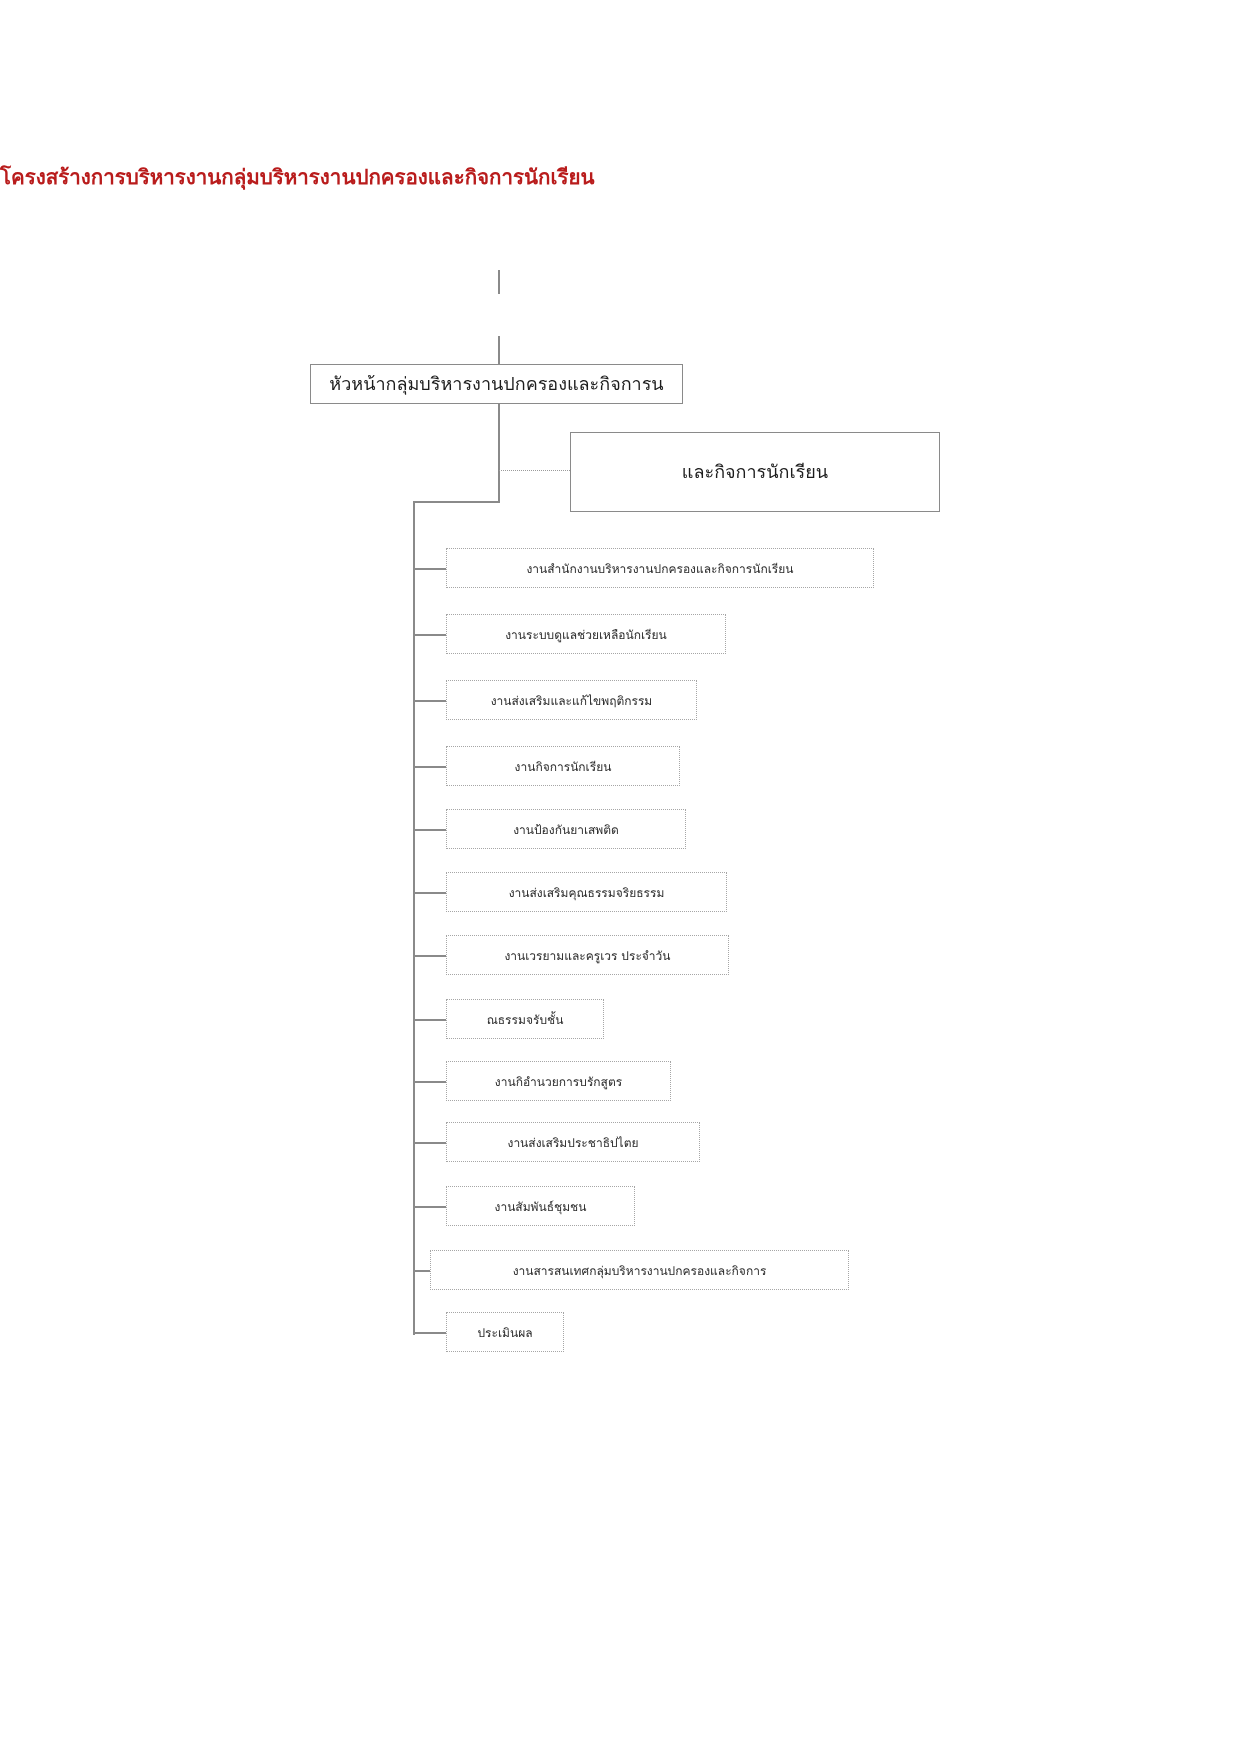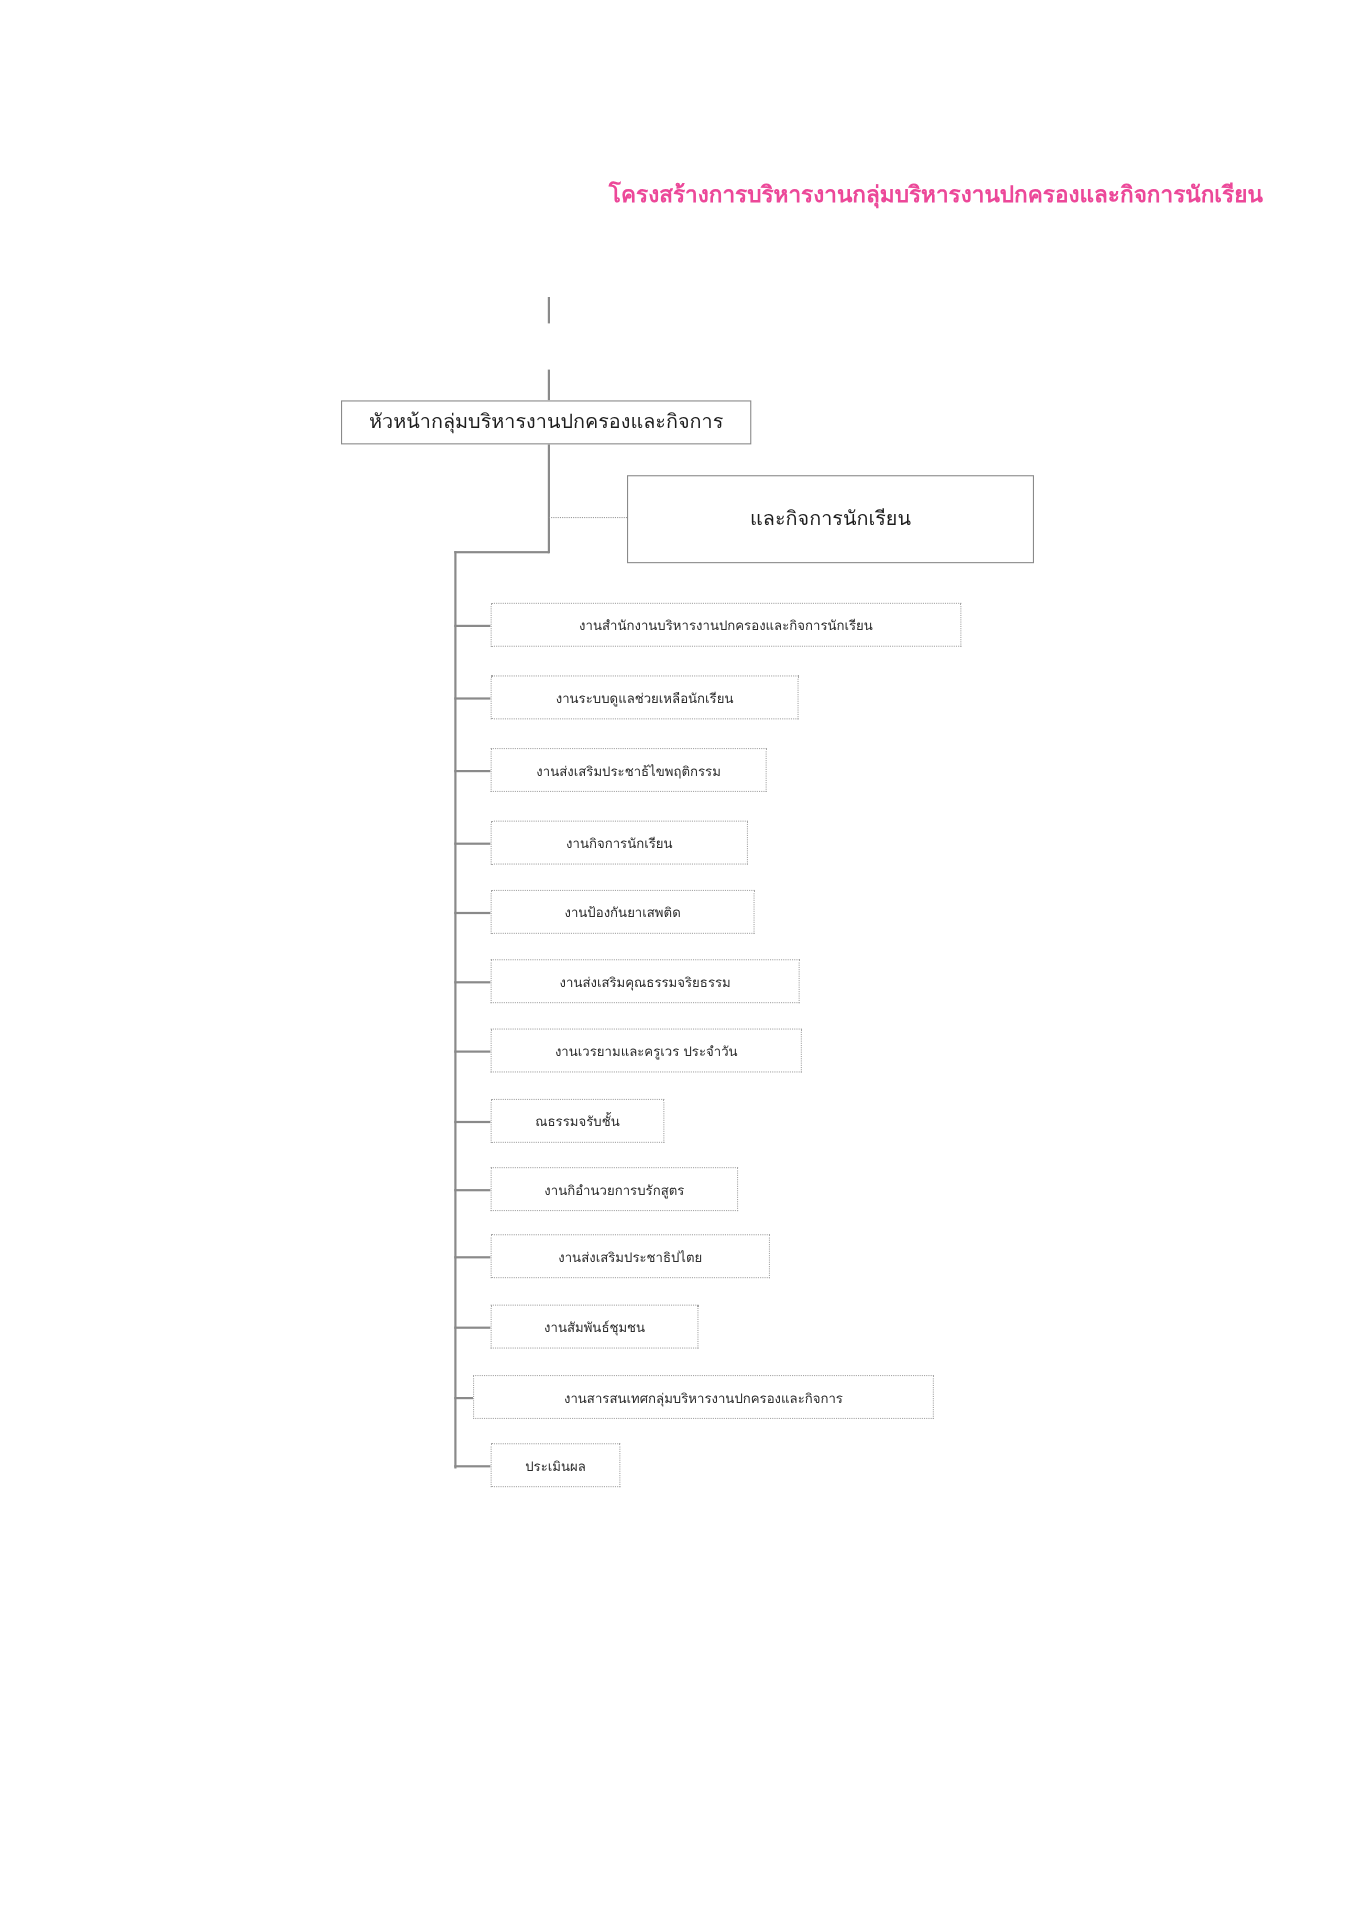--- a/index.html
+++ b/index.html
@@ -21,25 +21,25 @@
     width: 1241px;
     height: 1754px;
   }
 
   
   .chart-title {
     position: absolute;
     left: 0;
     top: 160px;
     width: 1148px;
-    text-align: right;
+    text-align: left;
     font-size: 20.5px;
     font-weight: bold;
     letter-spacing: 0px;
-    color: #ec4899;
+    color: #b91c1c;
     white-space: nowrap;
   }
 
   
   .node-solid {
     position: absolute;
     box-sizing: border-box;
     border: 1.6px solid #8a8a8a;
     background: #ffffff;
     display: flex;
@@ -139,39 +139,39 @@
 <div id="page">
 
   <div class="chart-title">โครงสร้างการบริหารงานกลุ่มบริหารงานปกครองและกิจการนักเรียน</div>
 
 
   <div class="conn conn-v" id="drop-1"></div>
 
 
   <div class="conn conn-v" id="drop-2"></div>
 
-  <div class="node-solid" id="box-head">หัวหน้ากลุ่มบริหารงานปกครองและกิจการ</div>
+  <div class="node-solid" id="box-head">หัวหน้ากลุ่มบริหารงานปกครองและกิจการน</div>
 
   <div class="conn conn-v" id="drop-3"></div>
   <div class="conn conn-h" id="trunk-elbow"></div>
   <div class="conn conn-v" id="trunk"></div>
 
   <div id="dot-to-committee"></div>
 
   <div class="node-solid" id="box-committee">
     <span class="line">และกิจการนักเรียน</span>
   </div>
 
   <div id="items-layer">
       <div class="stub" style="top: 568px;"></div>
       <div class="item" style="left: 446px; top: 548px; width: 428px;">งานสำนักงานบริหารงานปกครองและกิจการนักเรียน</div>
       <div class="stub" style="top: 634px;"></div>
       <div class="item" style="left: 446px; top: 614px; width: 280px;">งานระบบดูแลช่วยเหลือนักเรียน</div>
       <div class="stub" style="top: 700px;"></div>
-      <div class="item" style="left: 446px; top: 680px; width: 251px;">งานส่งเสริมประชาธ้ไขพฤติกรรม</div>
+      <div class="item" style="left: 446px; top: 680px; width: 251px;">งานส่งเสริมและแก้ไขพฤติกรรม</div>
       <div class="stub" style="top: 766px;"></div>
       <div class="item" style="left: 446px; top: 746px; width: 234px;">งานกิจการนักเรียน</div>
       <div class="stub" style="top: 829px;"></div>
       <div class="item" style="left: 446px; top: 809px; width: 240px;">งานป้องกันยาเสพติด</div>
       <div class="stub" style="top: 892px;"></div>
       <div class="item" style="left: 446px; top: 872px; width: 281px;">งานส่งเสริมคุณธรรมจริยธรรม</div>
       <div class="stub" style="top: 955px;"></div>
       <div class="item" style="left: 446px; top: 935px; width: 283px;">งานเวรยามและครูเวร ประจำวัน</div>
       <div class="stub" style="top: 1019px;"></div>
       <div class="item" style="left: 446px; top: 999px; width: 158px;">ณธรรมจรับชั้น</div>

